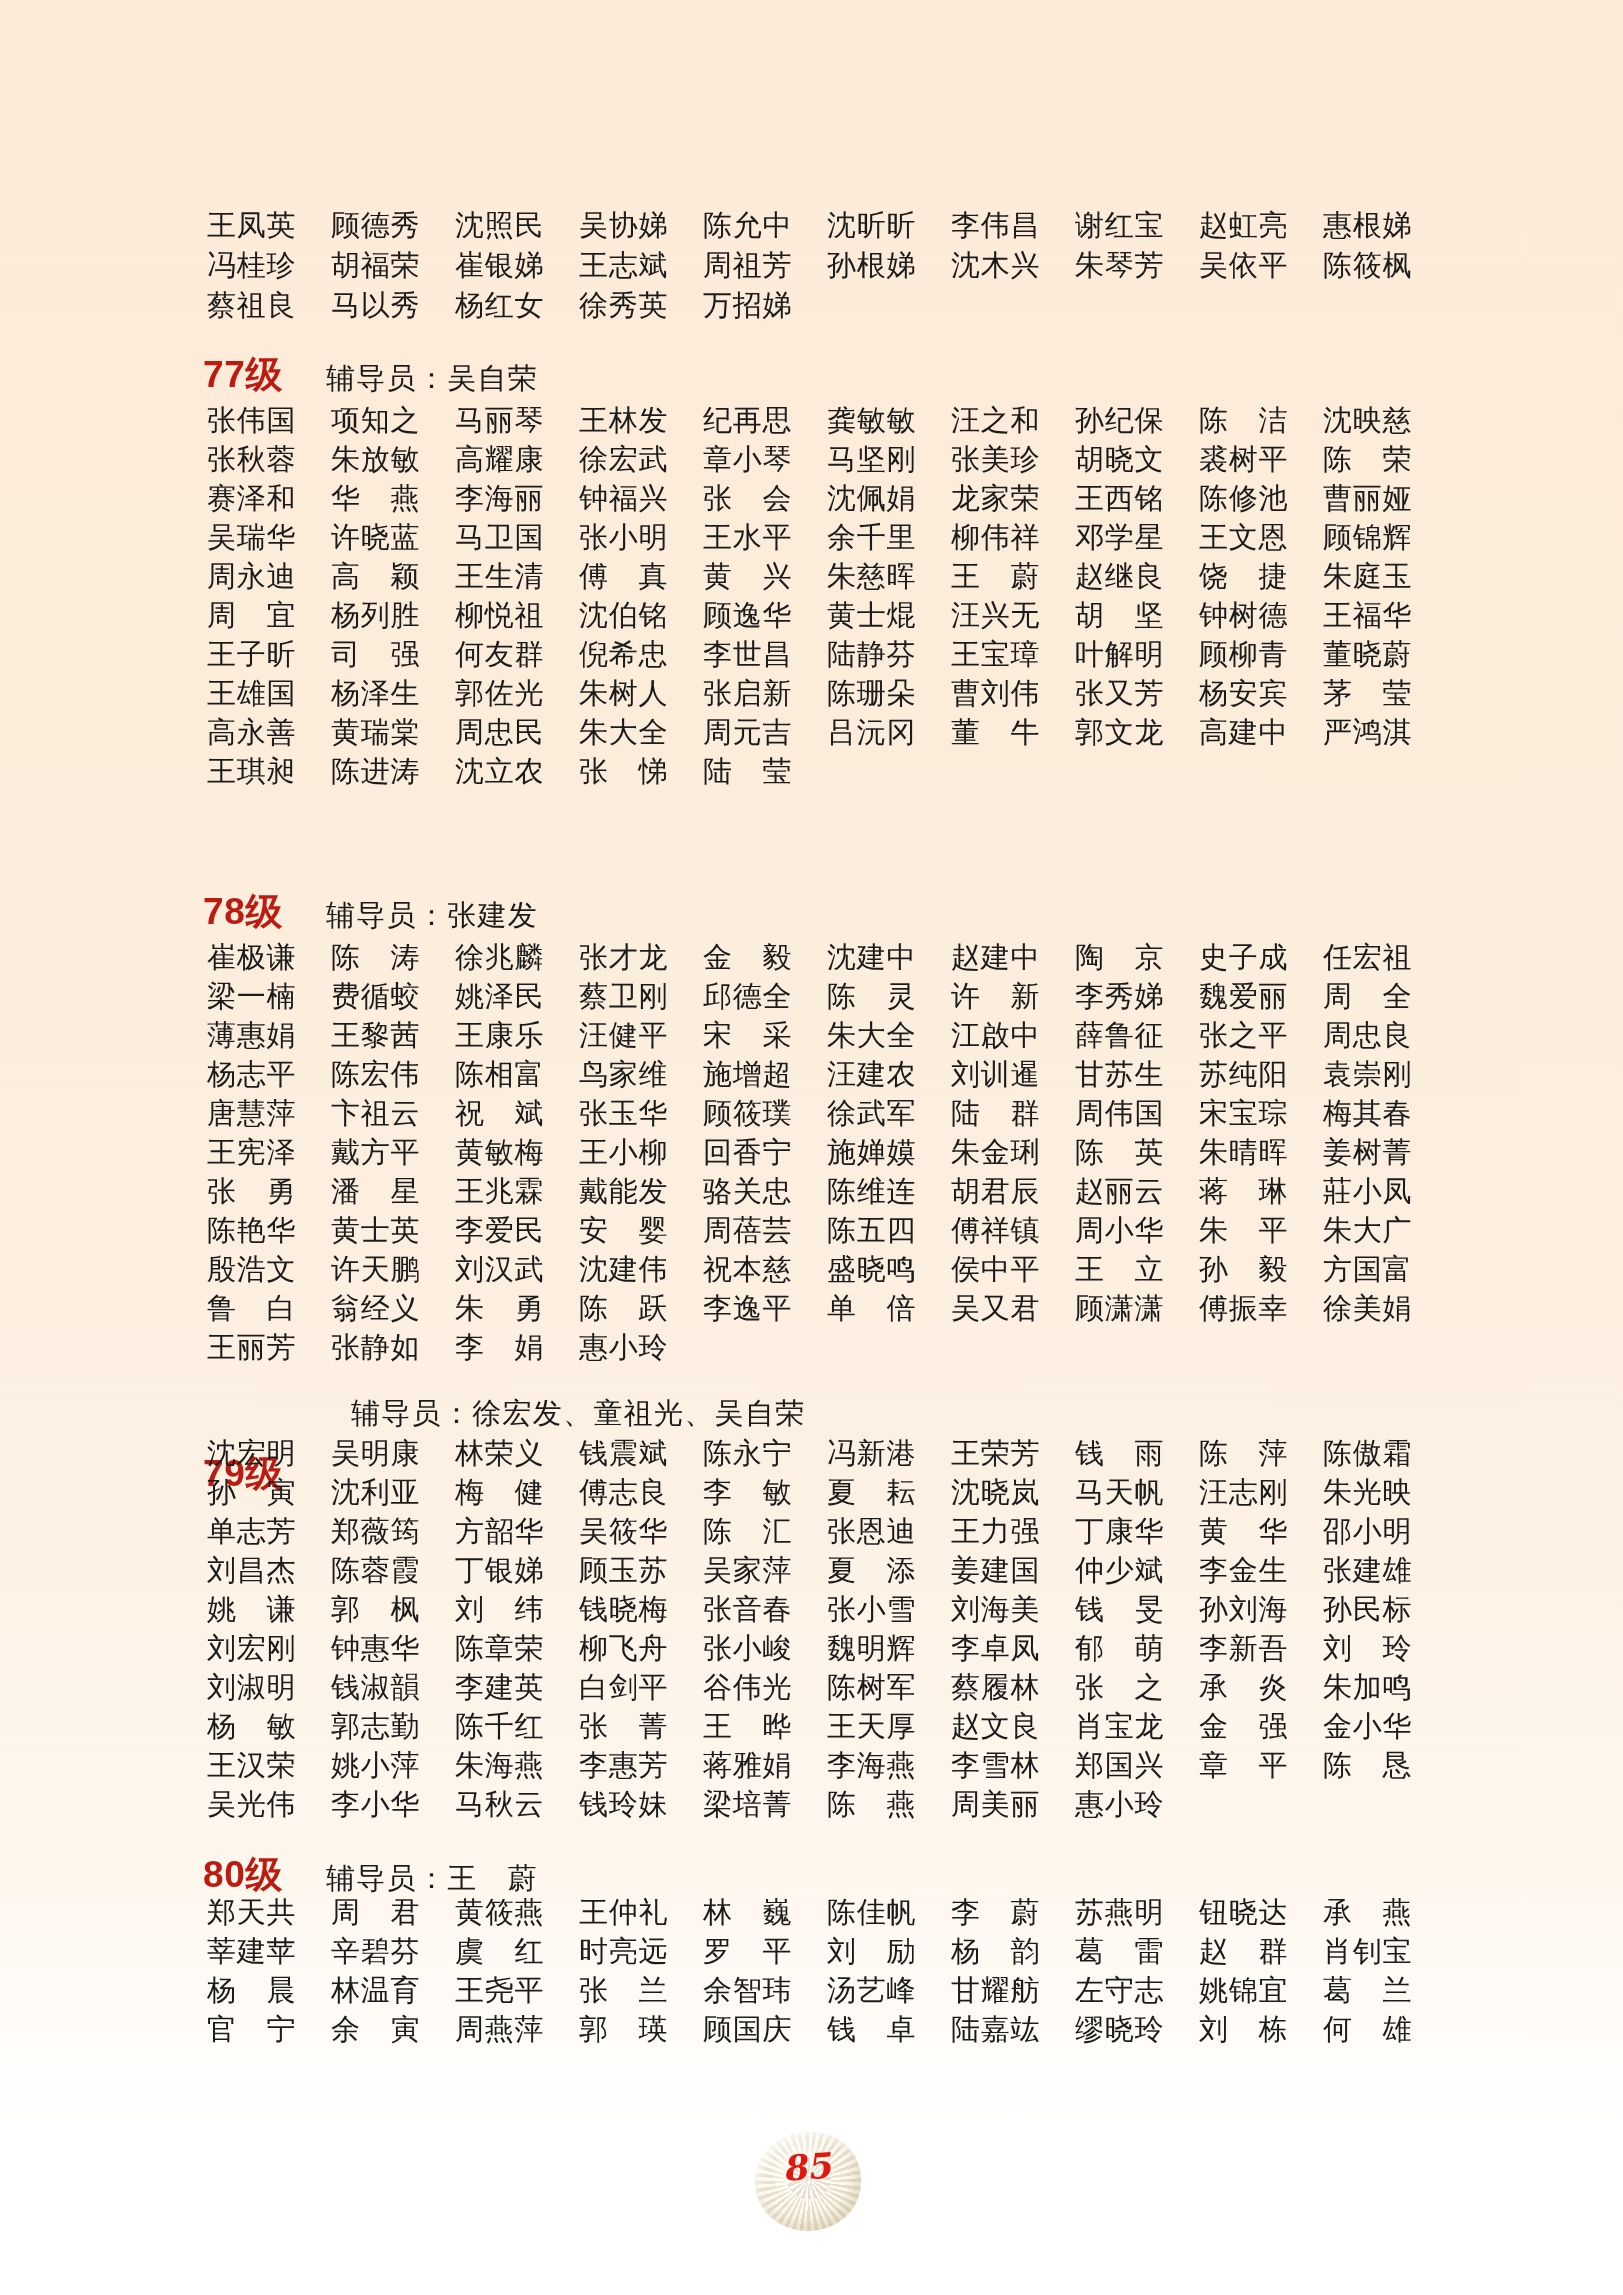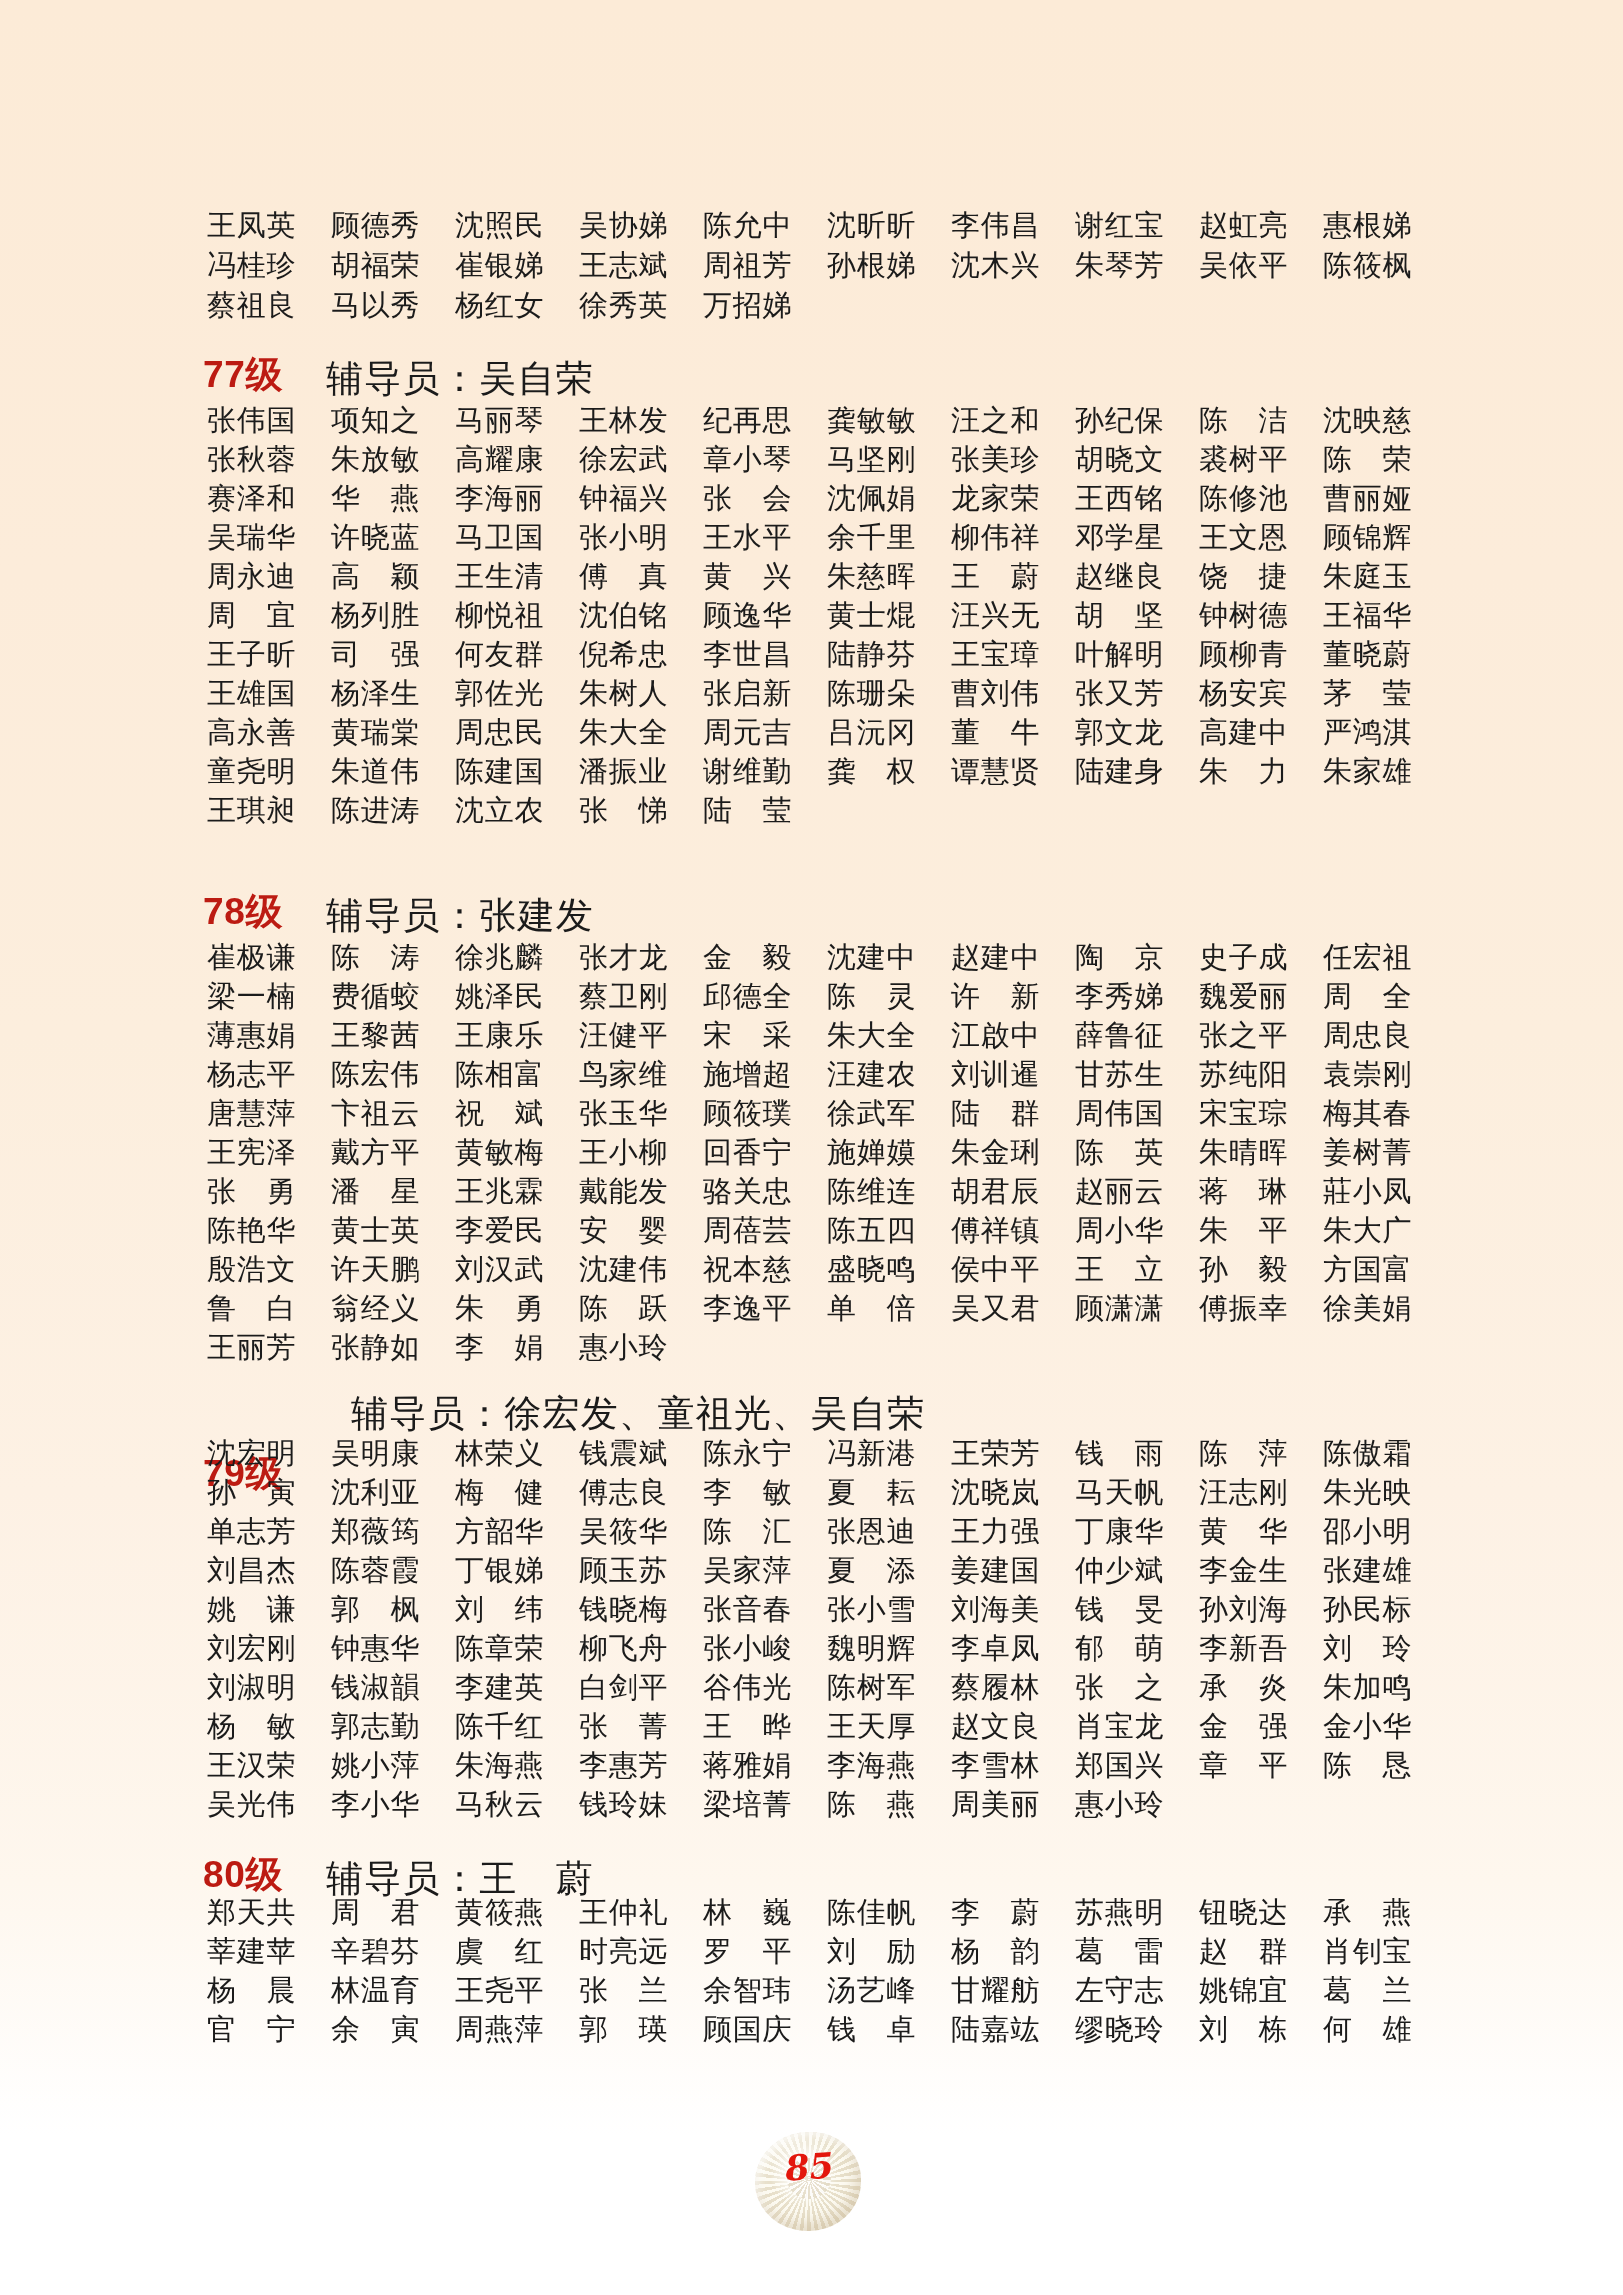--- a/index.html
+++ b/index.html
@@ -22,21 +22,21 @@
     color:#1b1b1b;letter-spacing:0.7px;
   }
   .grade-label{
     position:absolute;left:203px;
     font-family:"Liberation Sans","DejaVu Sans",sans-serif;
     font-weight:bold;font-size:37px;line-height:39px;color:#bc1b12;
     letter-spacing:0.7px;
   }
   .advisor-line{
     position:absolute;left:326px;
-    font-size:37px;line-height:39px;color:#1b1b1b;letter-spacing:1.3px;
+    font-size:29px;line-height:39px;color:#1b1b1b;letter-spacing:1.3px;
     white-space:nowrap;
   }
   .shell{
     position:absolute;left:755px;top:2132px;width:106px;height:99px;
     border-radius:52% 48% 50% 50%;
     background:
       radial-gradient(circle at 46% 40%, rgba(255,255,255,.95) 0 14%, rgba(255,255,255,0) 42%),
       repeating-conic-gradient(from 10deg, #fdfbf2 0deg 4.5deg, #e8e0cb 4.5deg 9deg),
       radial-gradient(circle at 50% 48%, #fffef8 0 35%, #f1ead8 80%, #e6dcc6 100%);
     box-shadow: inset -5.2px -7.8px 14.3px rgba(175,150,105,.30),
@@ -202,32 +202,20 @@
           <div class="name">周忠民</div>
           <div class="name">朱大全</div>
           <div class="name">周元吉</div>
           <div class="name">吕沅冈</div>
           <div class="name">董　牛</div>
           <div class="name">郭文龙</div>
           <div class="name">高建中</div>
           <div class="name">严鸿淇</div>
         </div>
         <div class="name-row">
-          <div class="name">童尧明</div>
-          <div class="name">朱道伟</div>
-          <div class="name">陈建国</div>
-          <div class="name">潘振业</div>
-          <div class="name">谢维勤</div>
-          <div class="name">龚　权</div>
-          <div class="name">谭慧贤</div>
-          <div class="name">陆建身</div>
-          <div class="name">朱　力</div>
-          <div class="name">朱家雄</div>
-        </div>
-        <div class="name-row">
           <div class="name">王琪昶</div>
           <div class="name">陈进涛</div>
           <div class="name">沈立农</div>
           <div class="name">张　悌</div>
           <div class="name">陆　莹</div>
         </div>
       </div>
       <div class="grade-label" style="top: 892px;">78级</div>
       <div class="advisor-line" style="top: 896px; text-align: right;">辅导员：张建发</div>
       <div class="name-grid" style="top: 939px;">

